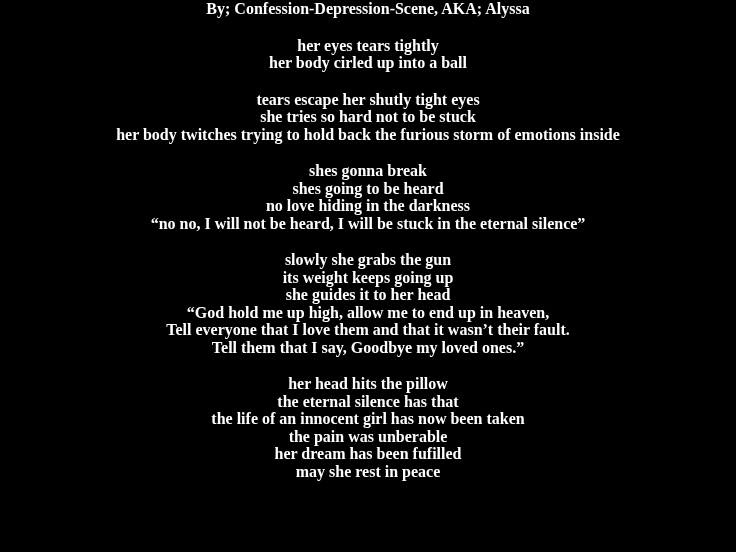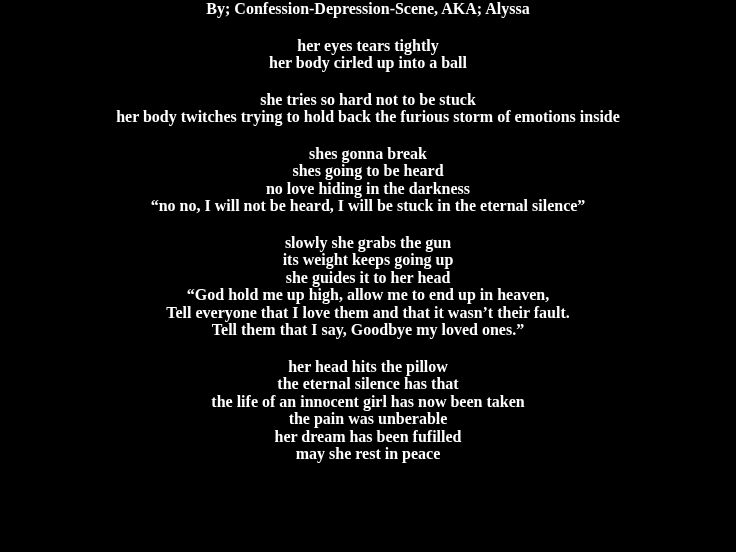--- a/index.html
+++ b/index.html
@@ -42,20 +42,21 @@
 <div class="poem">
 
   <div class="byline line">By; Confession-Depression-Scene, AKA; Alyssa</div>
 
   <div class="stanza">
     <div class="line">her eyes tears tightly</div>
     <div class="line">her body cirled up into a ball</div>
   </div>
 
   <div class="stanza">
+    <div class="line">tears escape her shutly tight eyes</div>
     <div class="line">she tries so hard not to be stuck</div>
     <div class="line">her body twitches trying to hold back the furious storm of emotions inside</div>
   </div>
 
   <div class="stanza">
     <div class="line">shes gonna break</div>
     <div class="line">shes going to be heard</div>
     <div class="line">no love hiding in the darkness</div>
     <div class="line">“no no, I will not be heard, I will be stuck in the eternal silence”</div>
   </div>

